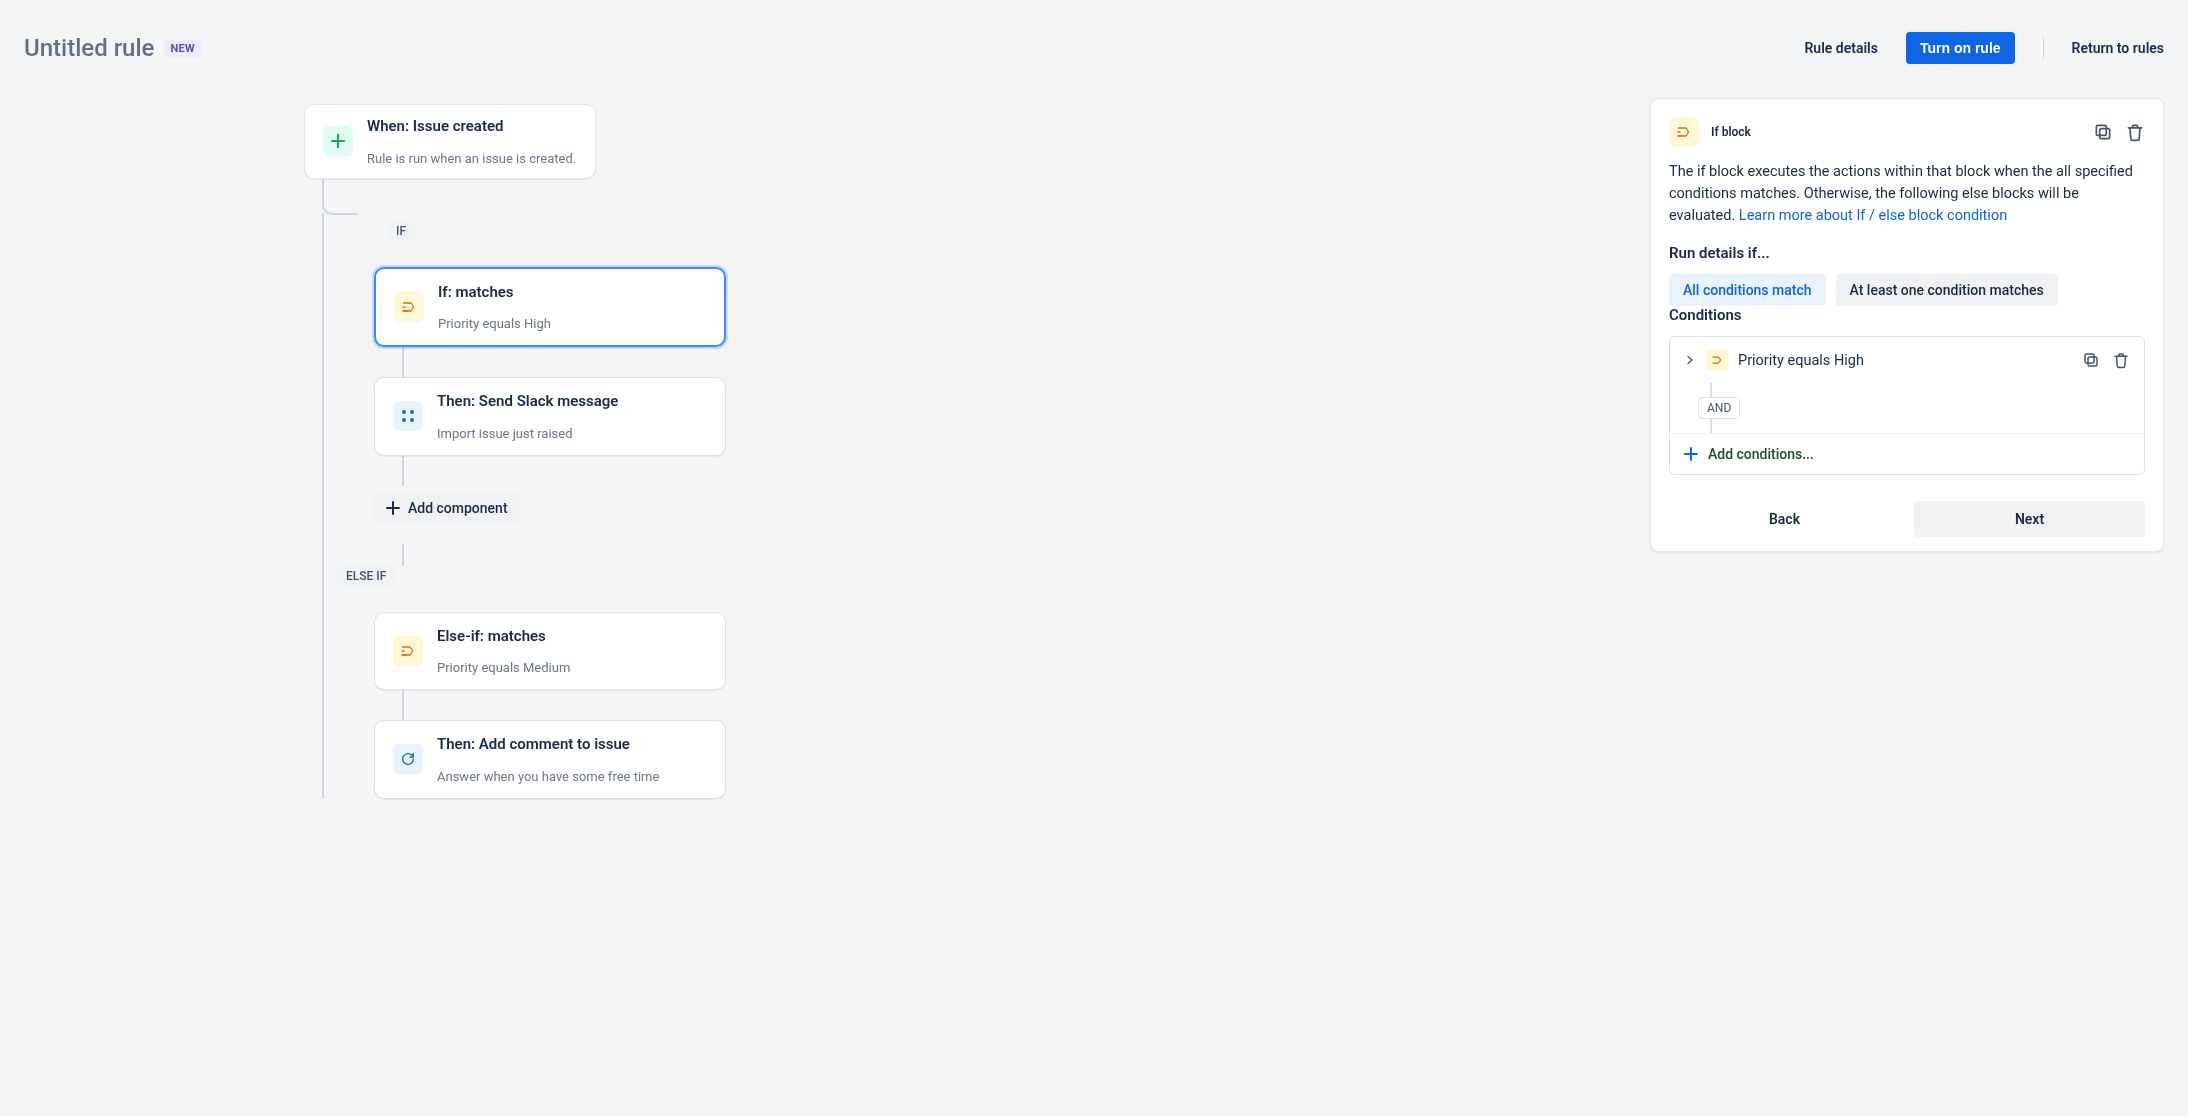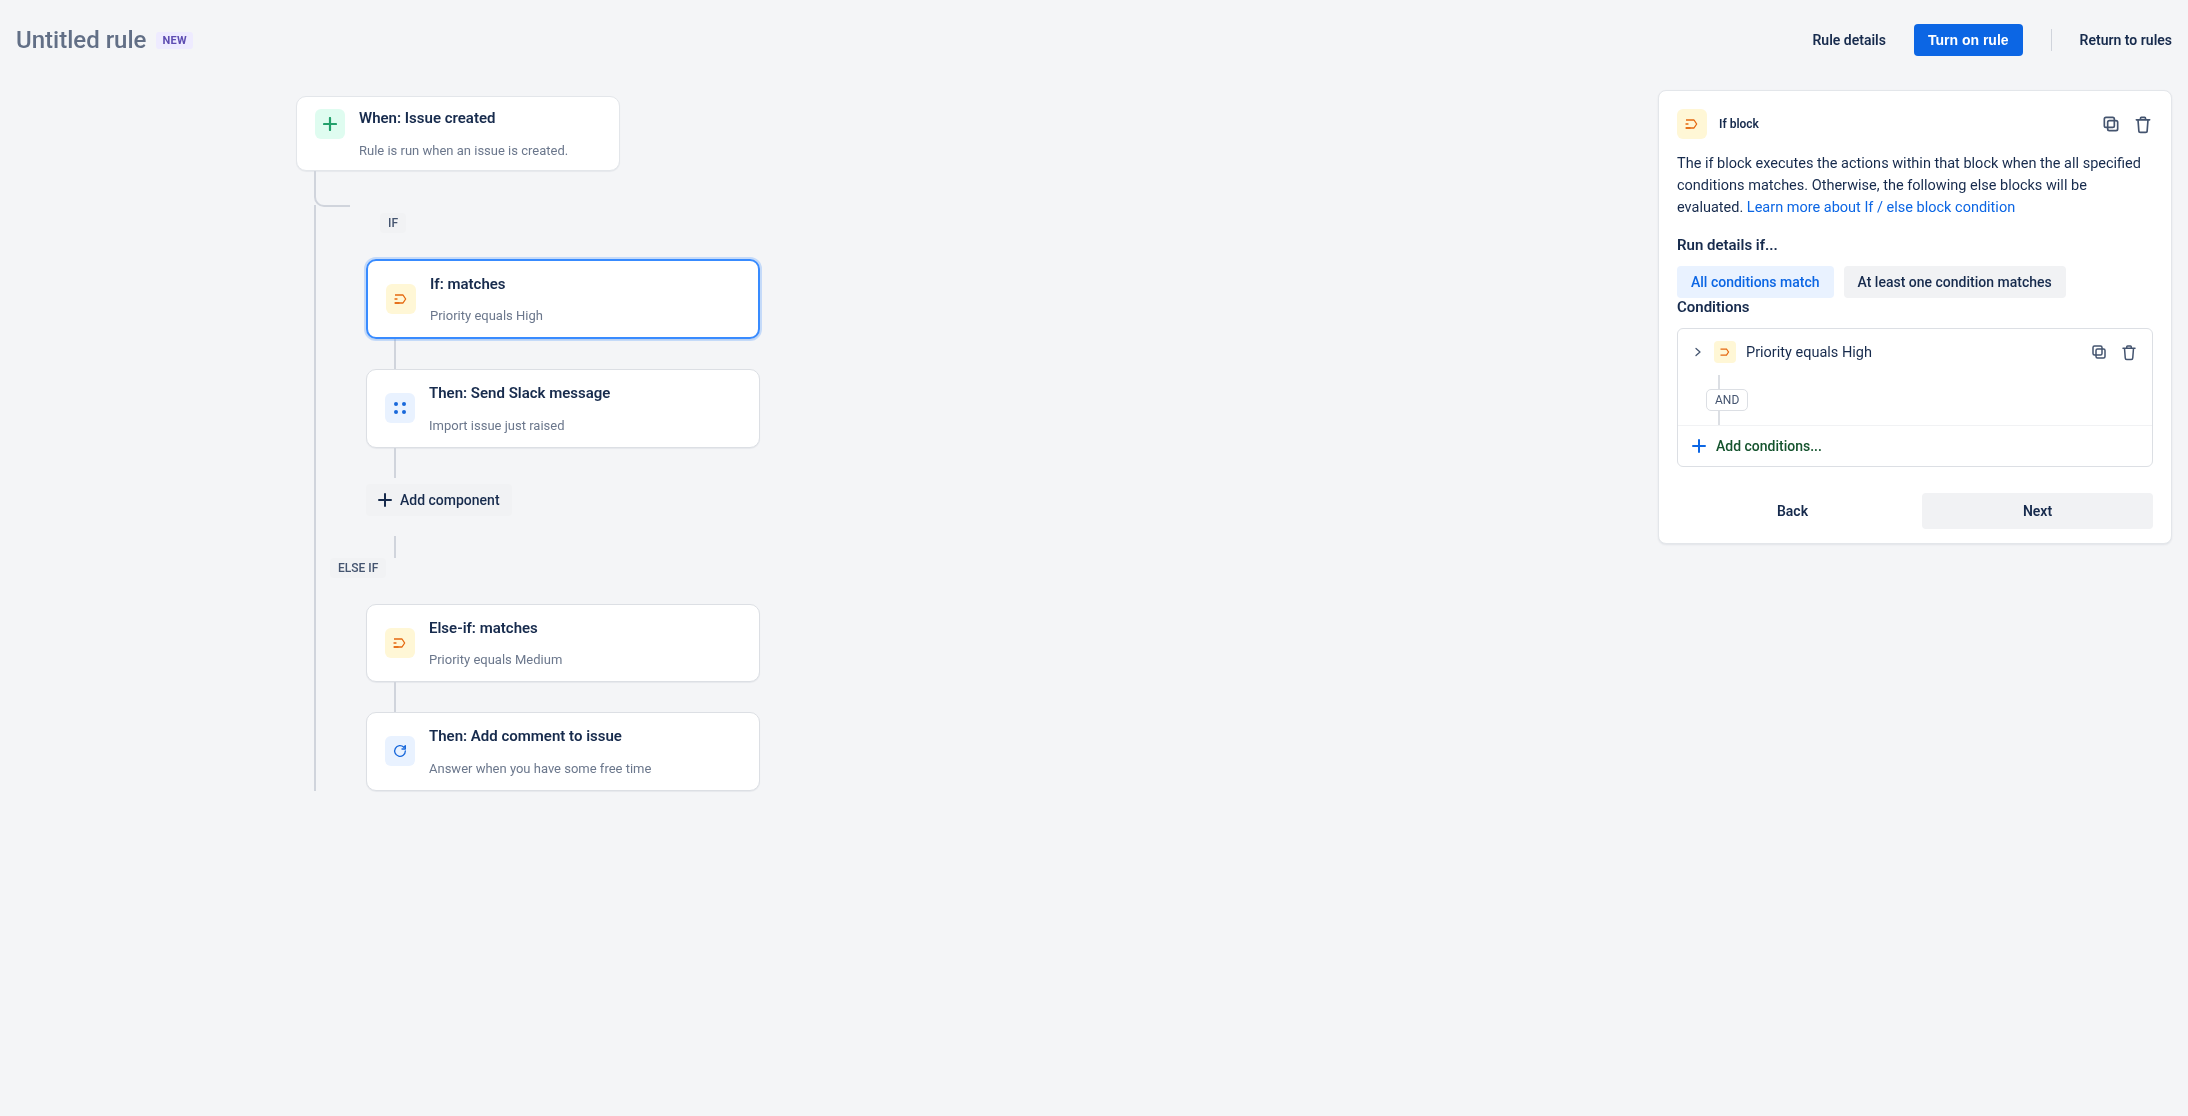--- a/index.html
+++ b/index.html
@@ -4,21 +4,21 @@
 <style>
   * { box-sizing: border-box; margin: 0; padding: 0; }
   body {
     font-family: -apple-system, BlinkMacSystemFont, "Segoe UI", Roboto, Helvetica, Arial, sans-serif;
     background: #f4f5f7;
     color: #172b4d;
     font-size: 14px;
   }
   .app {
     min-height: 100vh;
-    padding: 16px;
+    padding: 24px;
   }
   .header {
     display: flex;
     align-items: center;
     justify-content: space-between;
     padding: 8px 0 34px 0;
   }
   .header-left {
     display: flex;
     align-items: center;
@@ -65,39 +65,39 @@
     align-items: flex-start;
   }
   .canvas {
     flex: 1;
     position: relative;
     padding-top: 6px;
     padding-left: 280px;
   }
   .trigger-card {
     display: flex;
-    align-items: flex-start;
+    align-items: center;
     gap: 14px;
     background: #fff;
     border: 1px solid #e3e6ea;
     border-radius: 10px;
     padding: 12px 18px;
-    width: 324px;
+    width: 292px;
     box-shadow: 0 1px 1px rgba(9,30,66,0.06);
     cursor: pointer;
   }
   .node-card {
     display: flex;
     align-items: center;
     gap: 14px;
     background: #fff;
     border: 1px solid #dcdfe4;
     border-radius: 10px;
     padding: 14px 18px;
-    width: 394px;
+    width: 352px;
     box-shadow: 0 1px 1px rgba(9,30,66,0.06);
     cursor: pointer;
   }
   .node-card.selected {
     border: 2px solid #388bff;
     outline: 2px solid rgba(56,139,255,0.25);
   }
   .icon-green {
     width: 30px; height: 30px; border-radius: 6px;
     background: #dffcf0; display:flex; align-items:center; justify-content:center;

